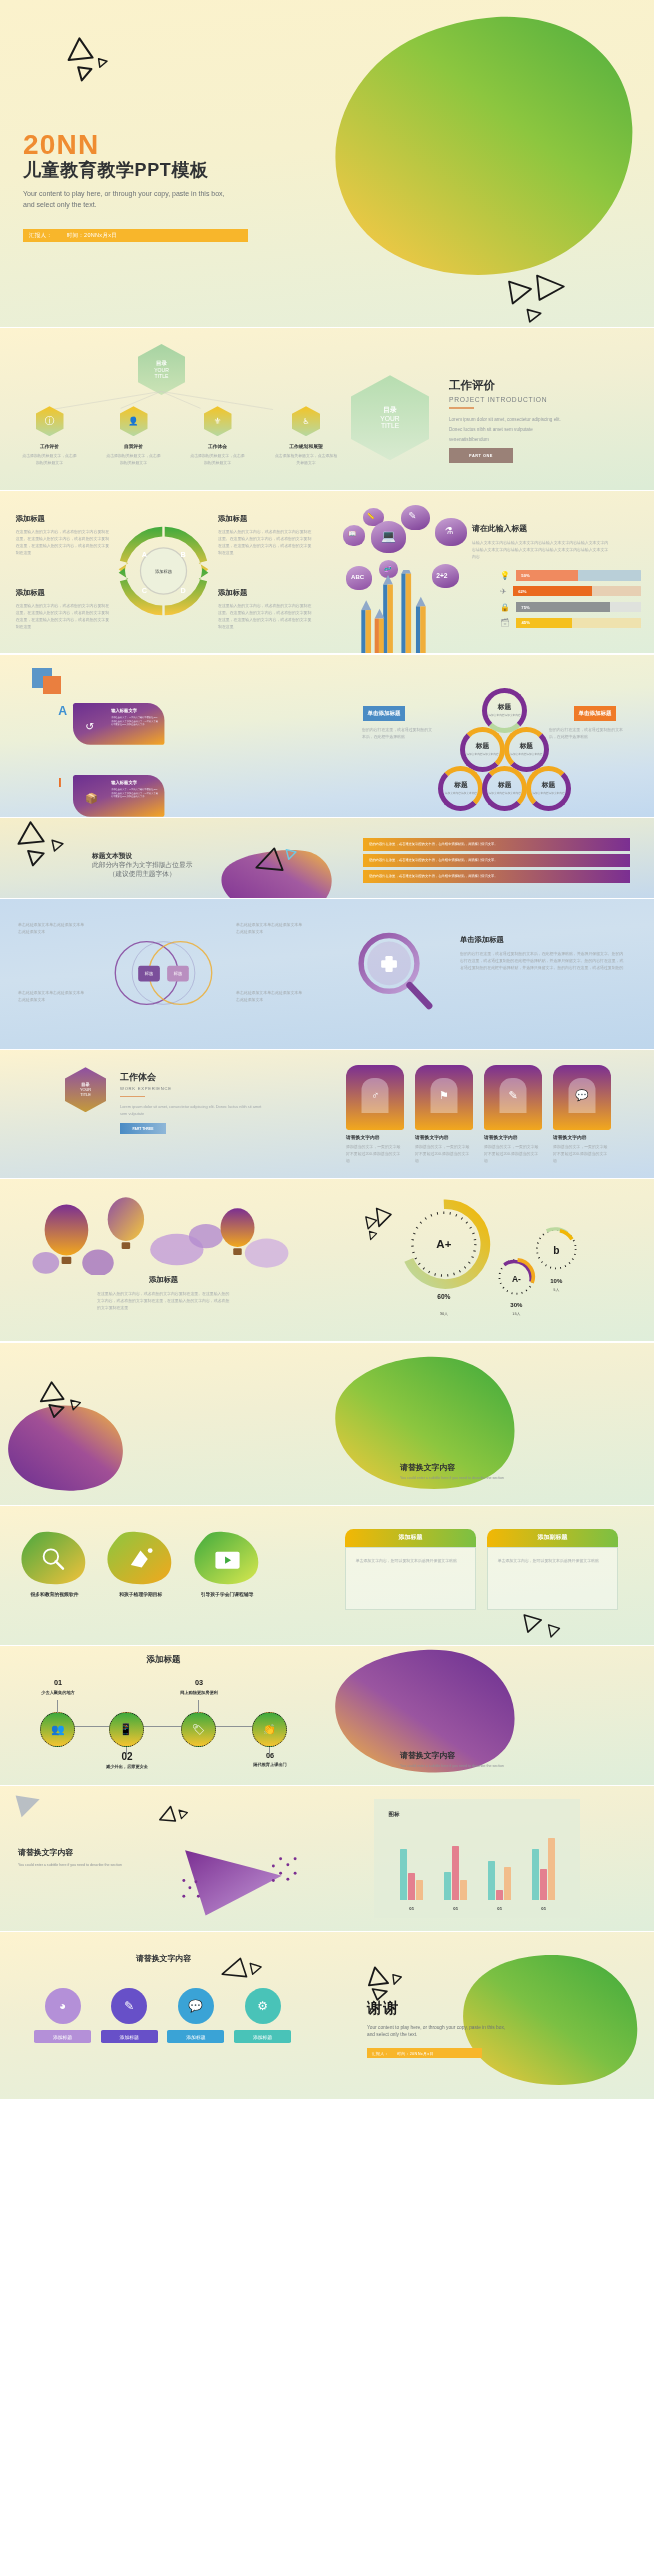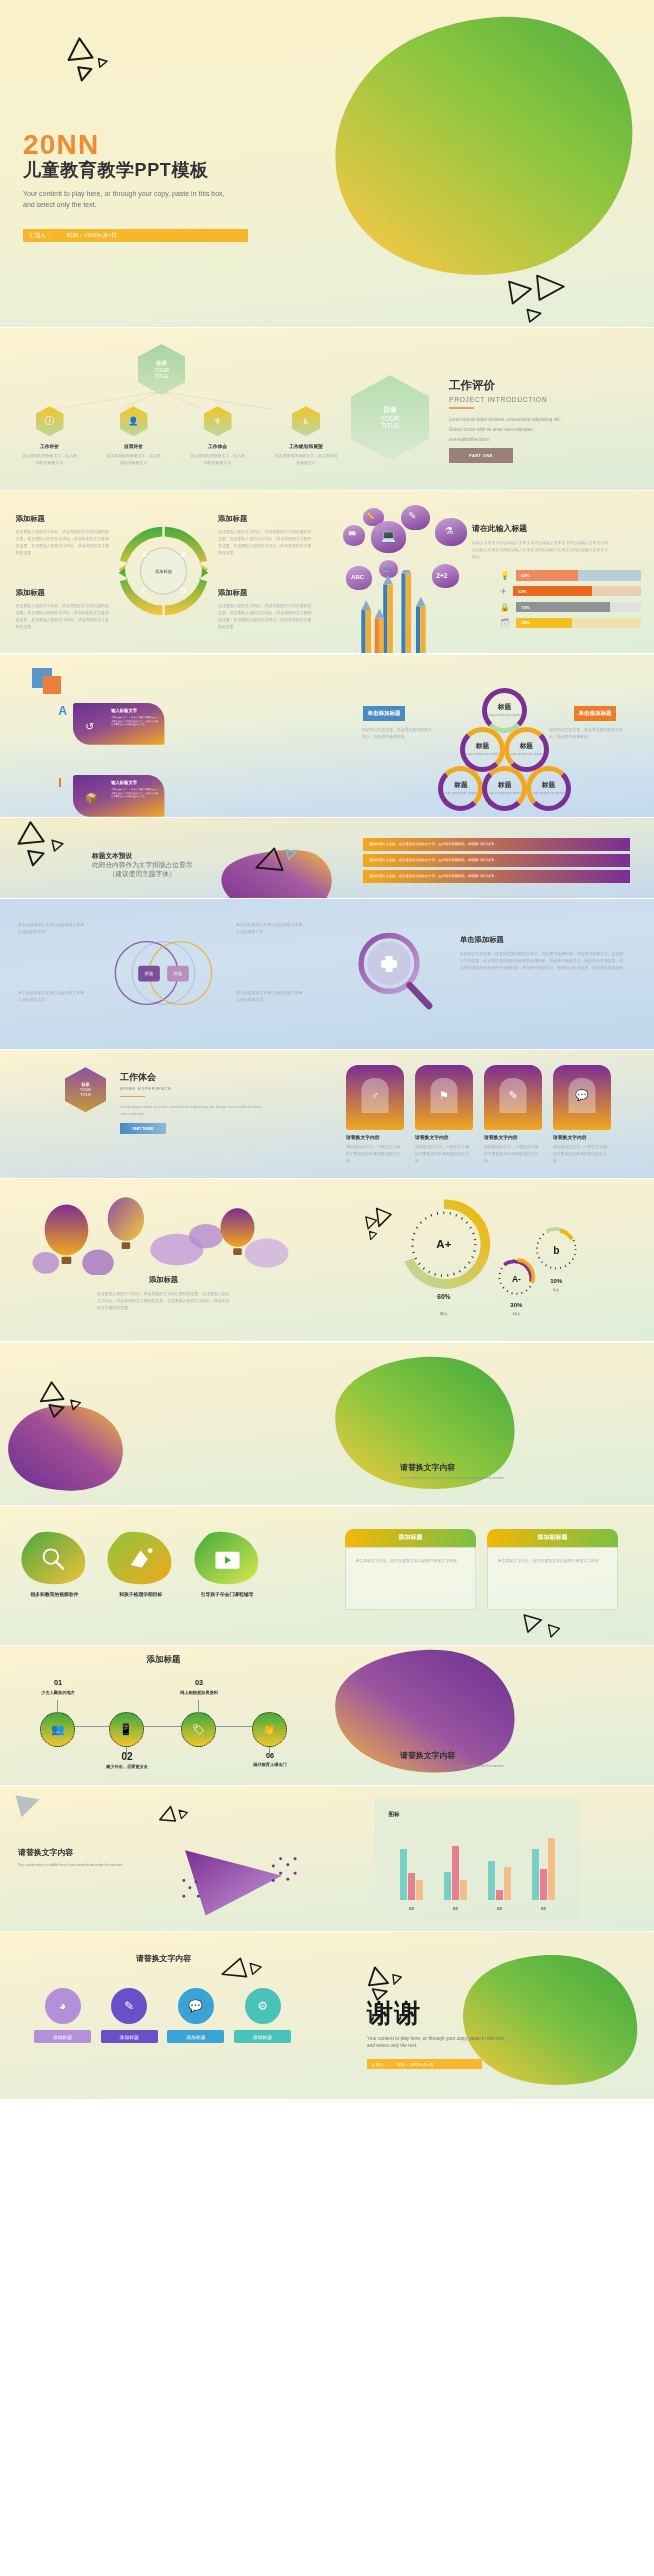--- a/index.html
+++ b/index.html
@@ -828,21 +828,21 @@
       <defs>
           <linearGradient id="gth" x1="1" y1="0" x2="0" y2="1">
         <stop offset="0%" stop-color="#3faa3d"></stop>
             <stop offset="50%" stop-color="#7bc043"></stop>
             <stop offset="100%" stop-color="#f6c93b"></stop>
       </linearGradient>
         </defs>
       <path d="M170,4 C248,10 300,68 292,140 C284,212 188,228 114,214 C40,200 -4,148 6,88 C16,28 92,-2 170,4 Z" fill="url(#gth)"></path>
     </svg>
     <div style="position:absolute;left:367px;top:68px;">
-      <div style="font-size:26px;font-weight:bold;color:#1a1a1a;letter-spacing:1.2px;line-height:1;">谢谢</div>
+      <div style="font-size:15px;font-weight:bold;color:#1a1a1a;letter-spacing:1.2px;line-height:1;">谢谢</div>
       <div class="sub-en" style="margin-top:8.5px;font-size:4.8px;">
         <div>Your content to play here, or through your copy, paste in this box,</div>
         <div>and select only the text.</div>
       </div>
       <div class="bar-strip" style="width:115px;margin-top:9.7px;font-size:3.9px;padding:2.4px 4.8px;gap:8.5px;">
         <span>汇报人：</span>
         <span>时间：20NNx月x日</span>
       </div>
     </div>
   </div>

